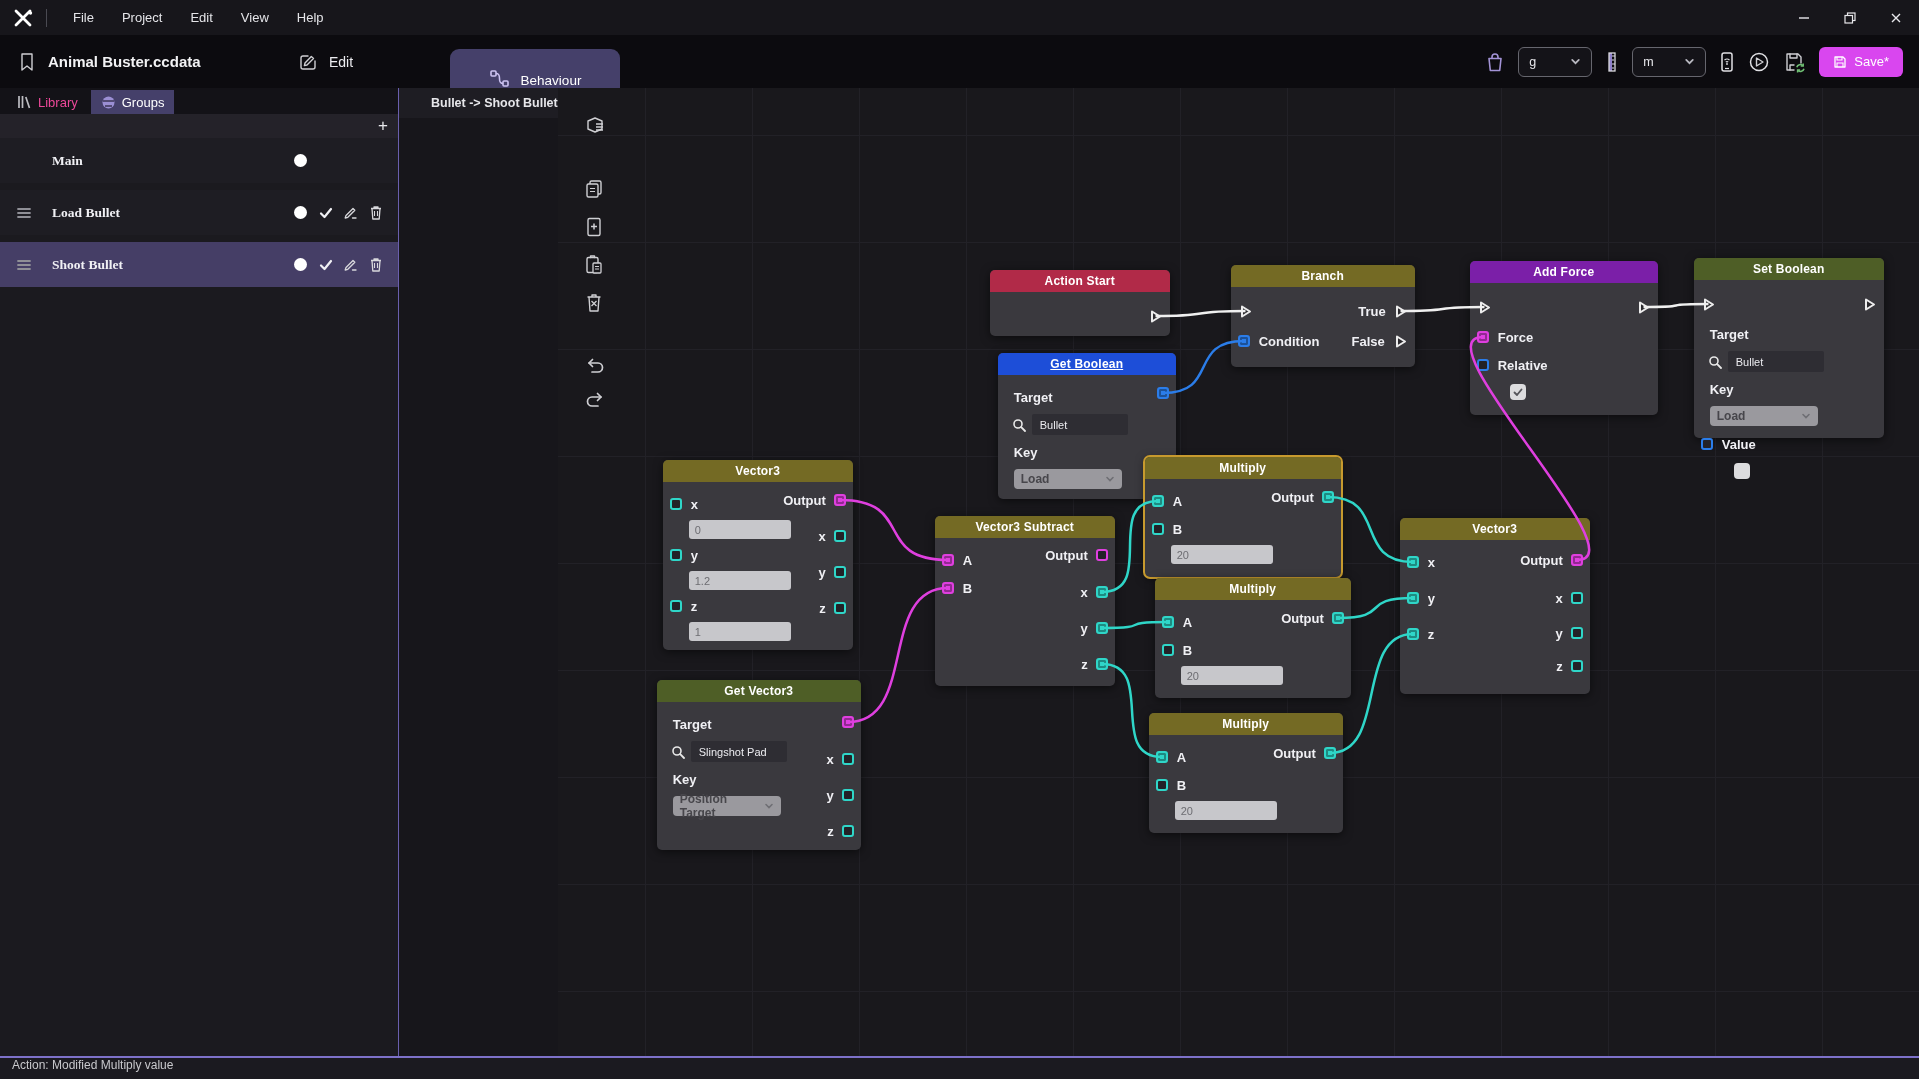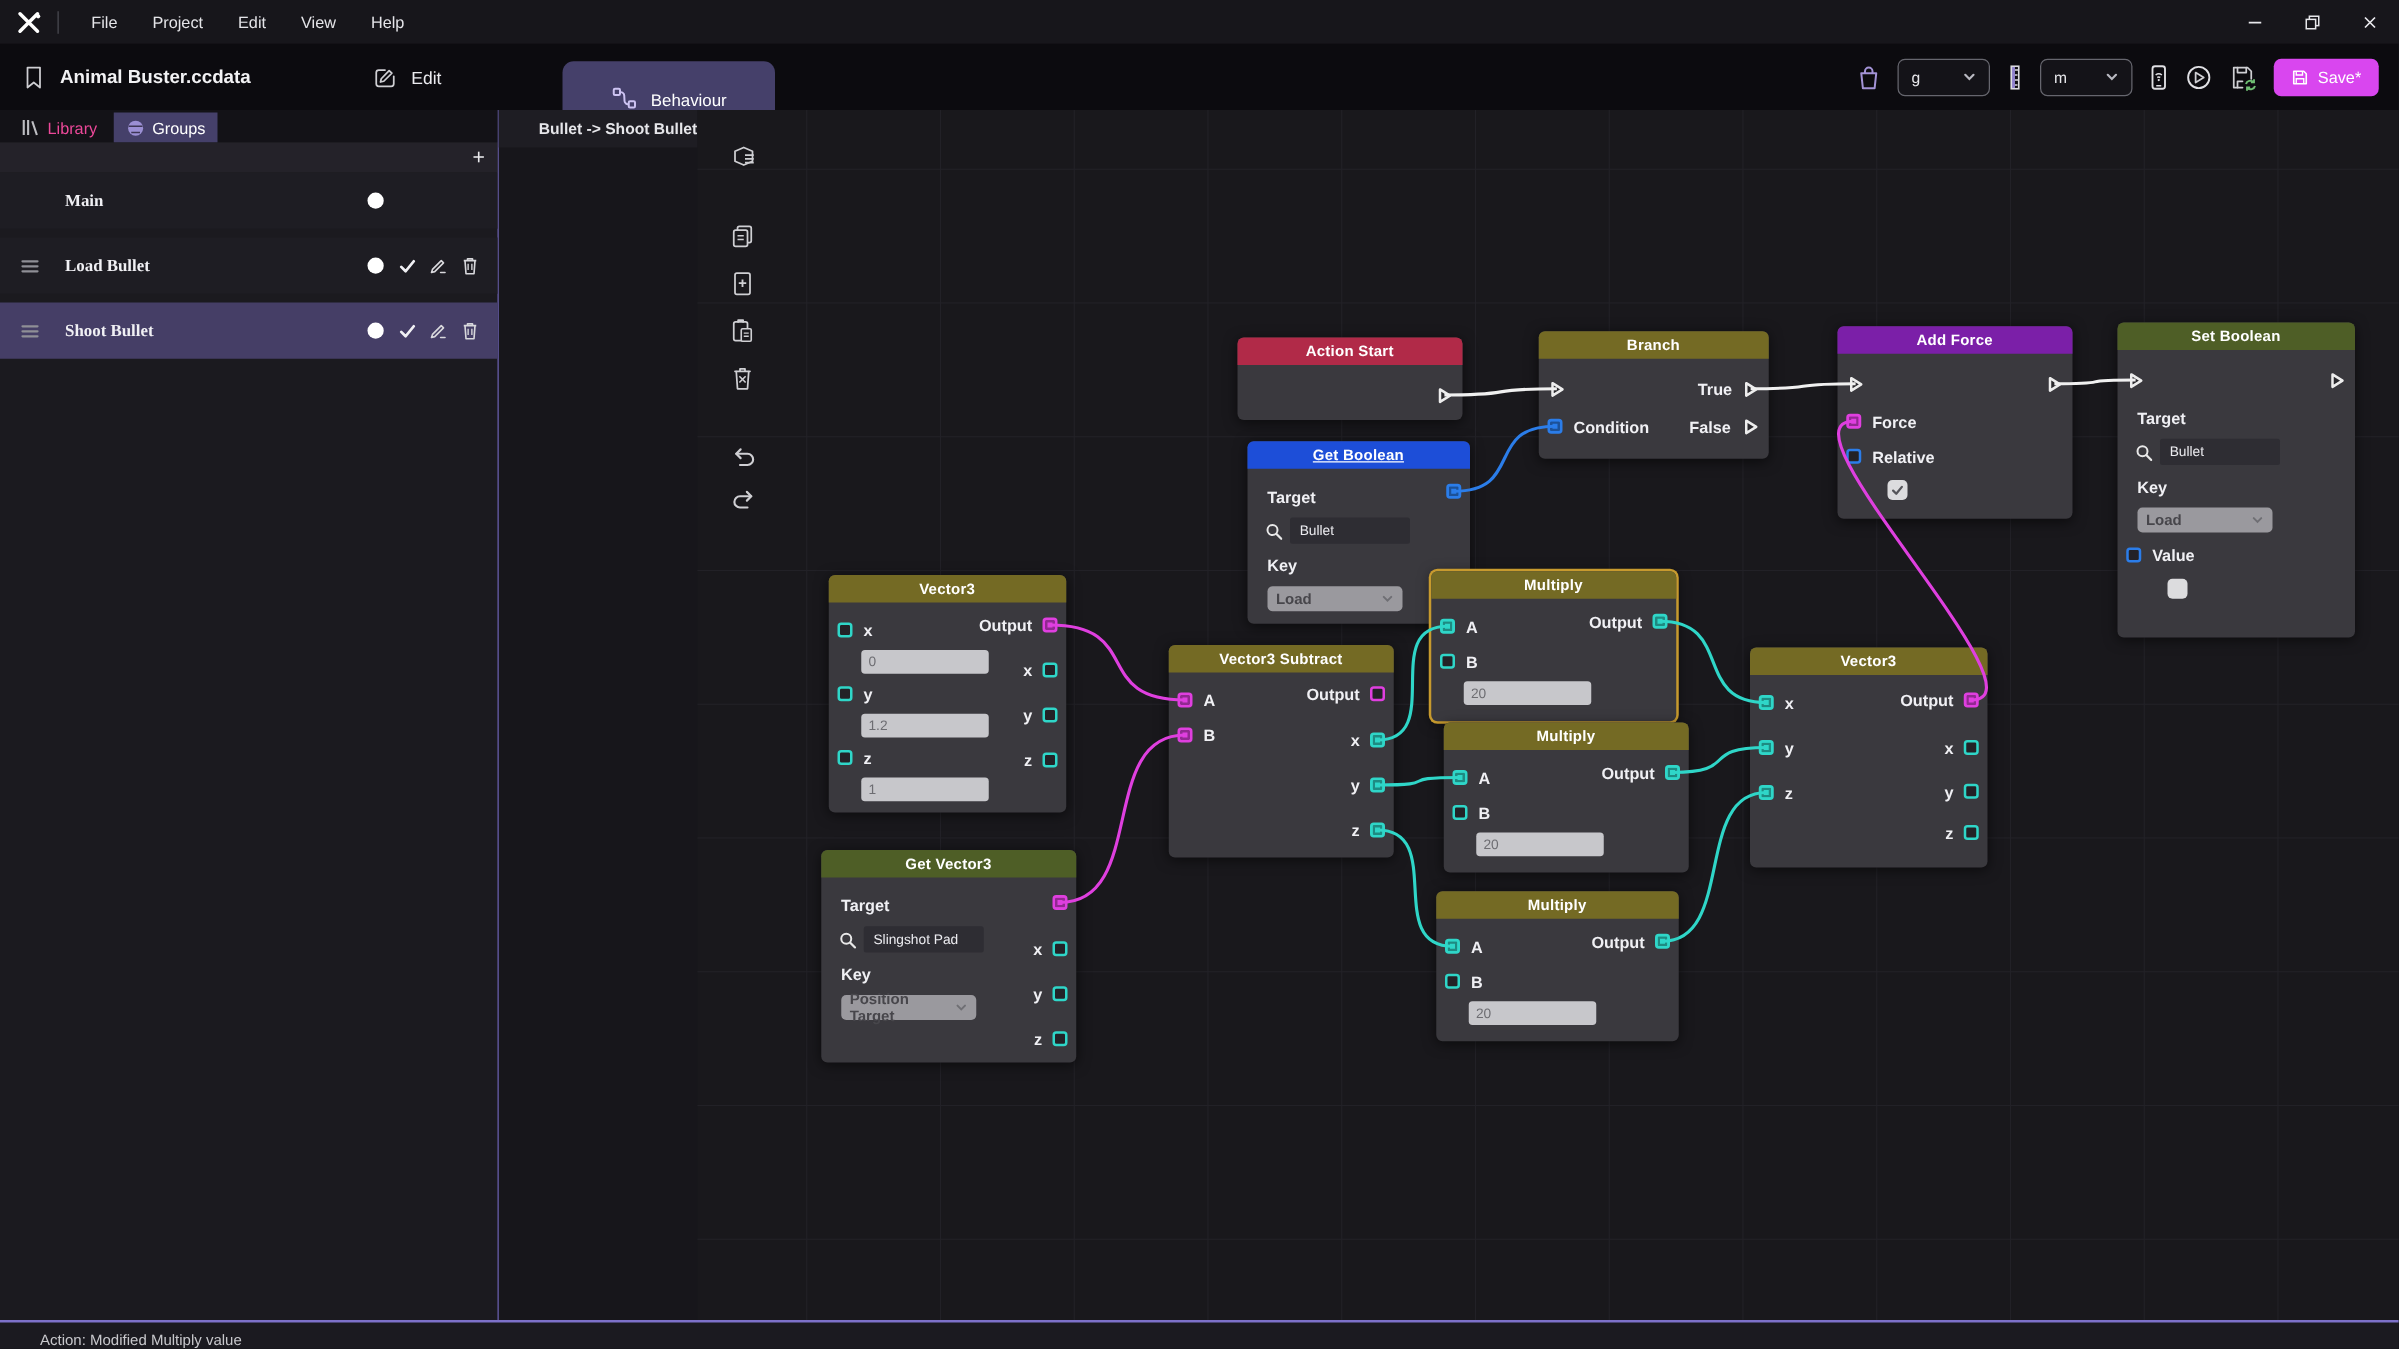--- a/index.html
+++ b/index.html
@@ -65,21 +65,21 @@
   .epin{flex:0 0 auto;}
   .nfield{height:19px;margin:2px 0 2px 26px;width:102px;background:#c7c7cb;border-radius:3px;color:#6d6d72;font-size:11px;display:flex;align-items:center;padding-left:6px;}
   .nlabel{height:28px;display:flex;align-items:center;padding-left:16px;font-size:13px;font-weight:600;color:#f0f0f4;}
   .nsearch{display:flex;align-items:center;gap:6px;padding-left:14px;height:27px;}
   .sbox{background:#2e2d33;height:21px;min-width:96px;border-radius:2px;color:#ececf0;font-size:11px;display:flex;align-items:center;padding:0 8px;}
   .ndrop{height:20px;margin:3px 0 4px 16px;width:108px;background:#9a999e;border-radius:4px;color:#47464b;font-size:12px;font-weight:600;display:flex;align-items:center;justify-content:space-between;padding:0 7px;}
   .ncheck{width:16px;height:16px;border-radius:4px;background:#dcdcde;margin:5px 0 5px 40px;display:flex;align-items:center;justify-content:center;}
   .rcol{position:absolute;right:7px;display:flex;align-items:center;gap:8px;height:24px;z-index:3;}
 
   
-  .statusbar{height:23px;background:#1b1a20;border-top:2px solid #7d71c9;display:flex;align-items:flex-end;padding-left:32px;font-size:12px;color:#c8c8cc;}
+  .statusbar{height:23px;background:#1b1a20;border-top:2px solid #7d71c9;display:flex;align-items:flex-start;padding-left:12px;font-size:12px;color:#c8c8cc;}
 </style>
 </head>
 <body>
 
 <div class="menubar">
   <span class="icon logo">
       <svg width="22" height="22" viewBox="0 0 22 22">
         <path d="M4 4 18 18M18 4 4 18" stroke="#fff" stroke-width="2.8" stroke-linecap="round"></path>
         <circle cx="18.5" cy="6" r="1.7" fill="#fff"></circle>
       </svg>
@@ -477,21 +477,21 @@
               <div class="pin" style="border-color: rgb(43, 125, 233);"></div>
               <span class="plabel">Relative</span>
             </div>
             <div class="ncheck">
               <svg width="12" height="12" viewBox="0 0 12 12">
                 <path d="M2.5 6.5 5 9 9.5 3.5" fill="none" stroke="#55555a" stroke-width="1.8" stroke-linecap="round" stroke-linejoin="round"></path>
               </svg>
             </div>
           </div>
         </div>
-        <div class="node" style="left: 1136px; top: 170px; width: 190px; height: 252px;">
+        <div class="node" style="left: 1136px; top: 170px; width: 190px; height: 180px;">
           <div class="nhead" style="background: rgb(78, 94, 38);">Set Boolean</div>
           <div class="nbody">
             <div class="erow">
               <div class="eslot">
                 <div class="icon epin">
                   <svg width="15" height="15" viewBox="0 0 15 15">
                     <path d="M4 2.5 12 7.5 4 12.5Z" fill="rgba(0,0,0,0.25)" stroke="#ededed" stroke-width="2" stroke-linejoin="round"></path>
                   </svg>
                 </div>
               </div>

